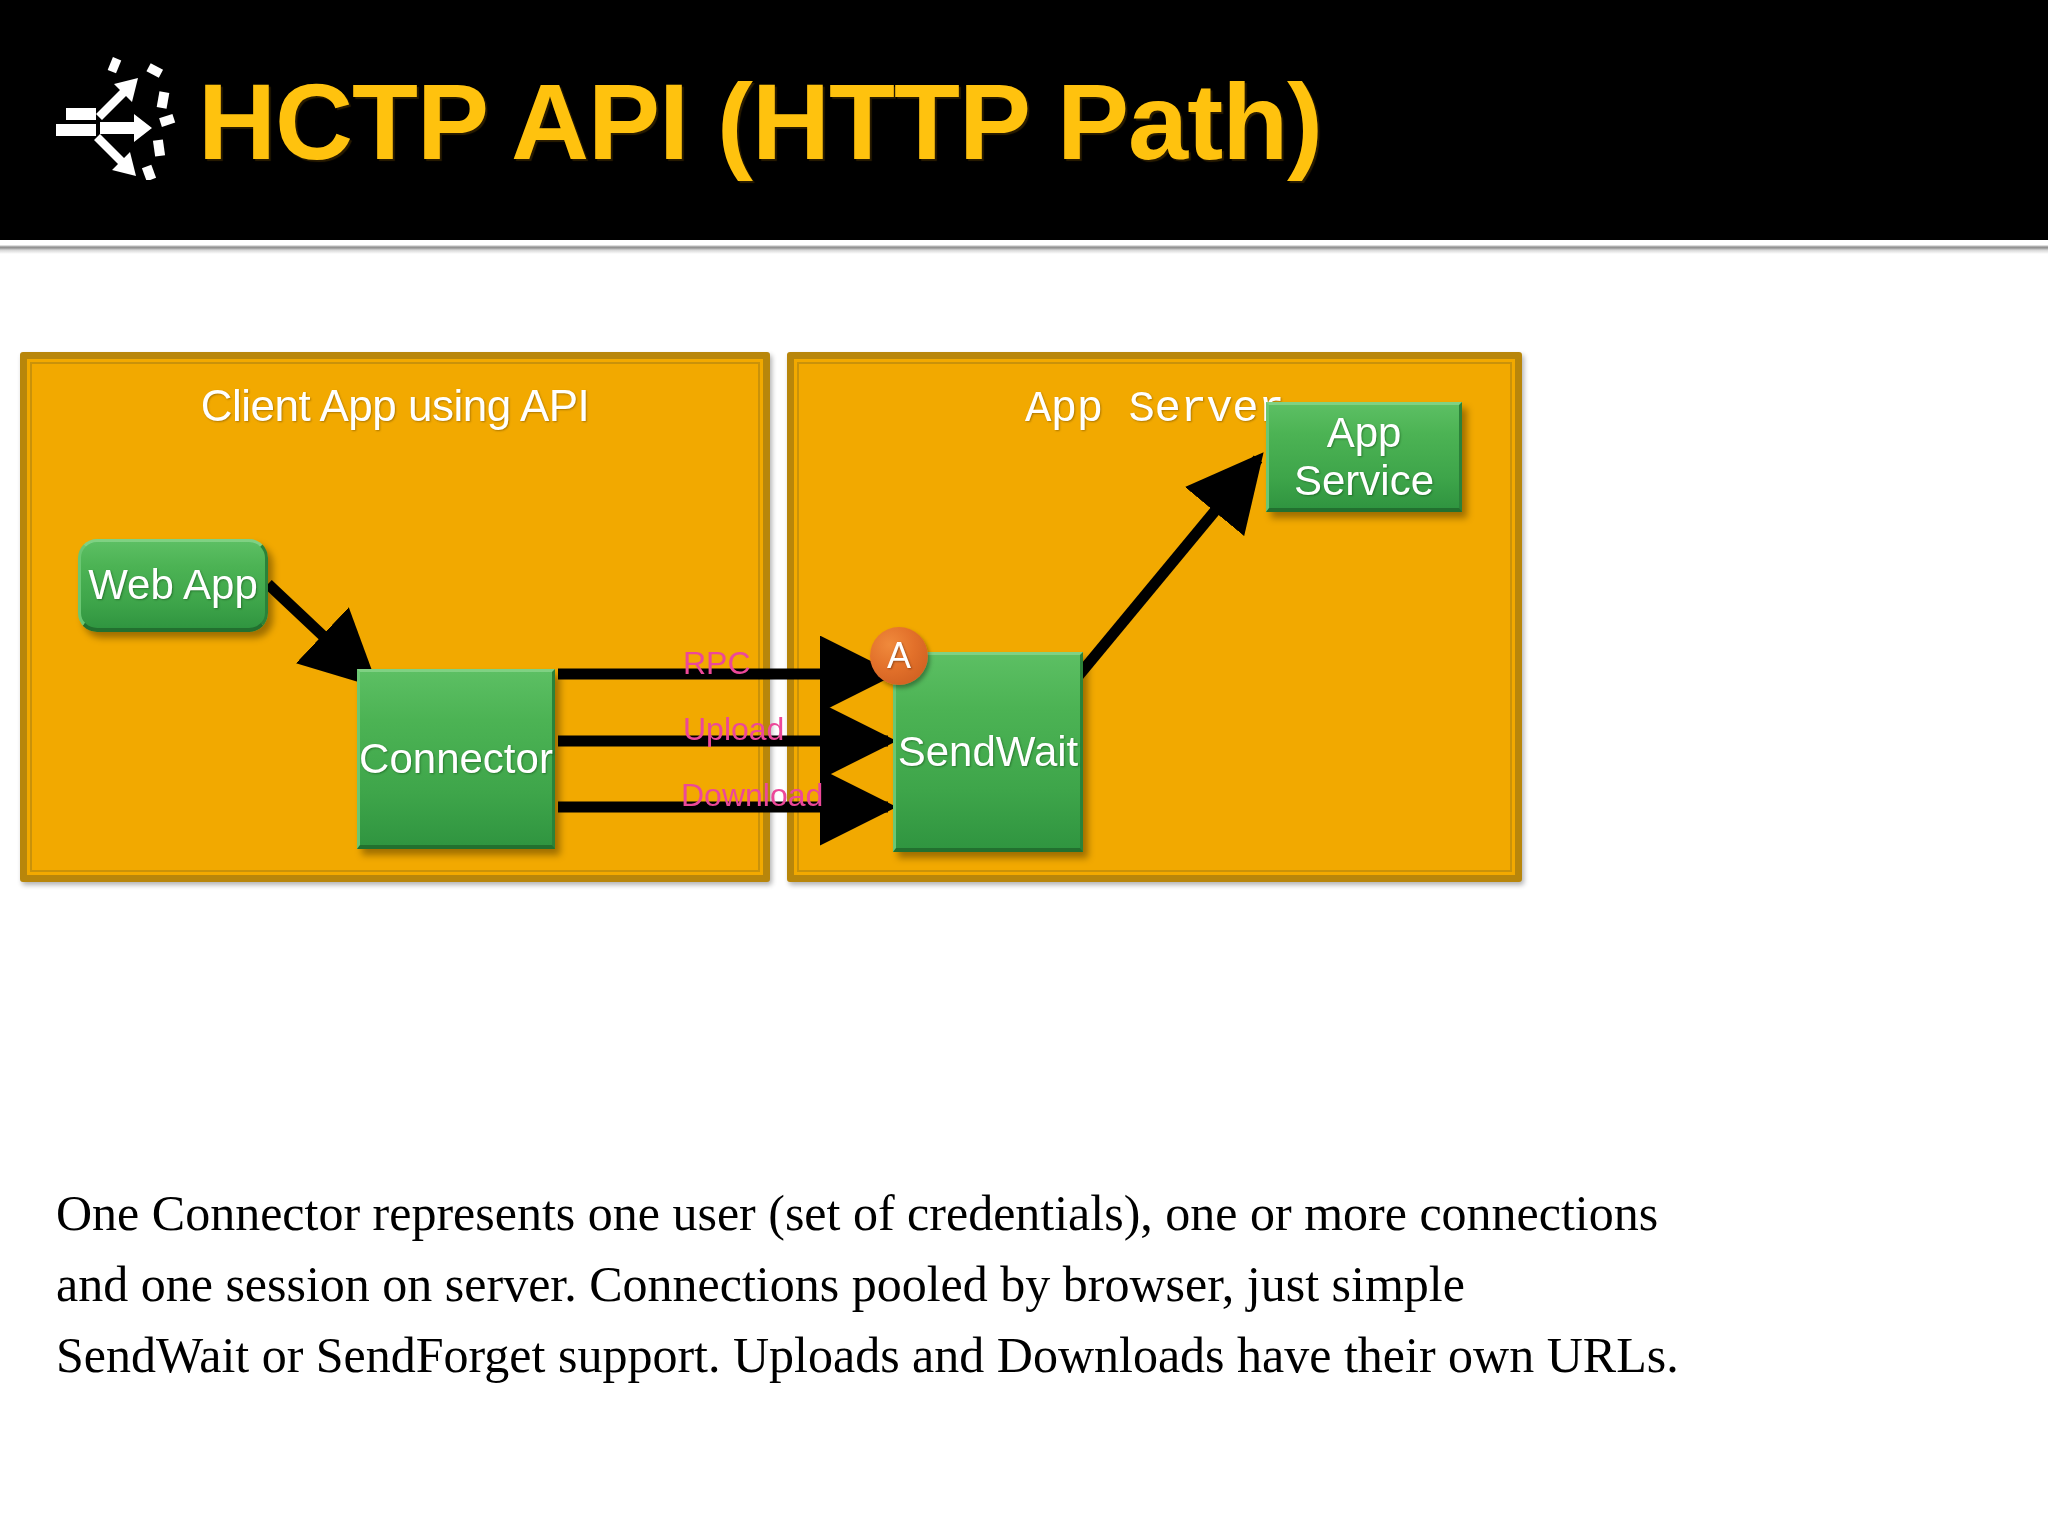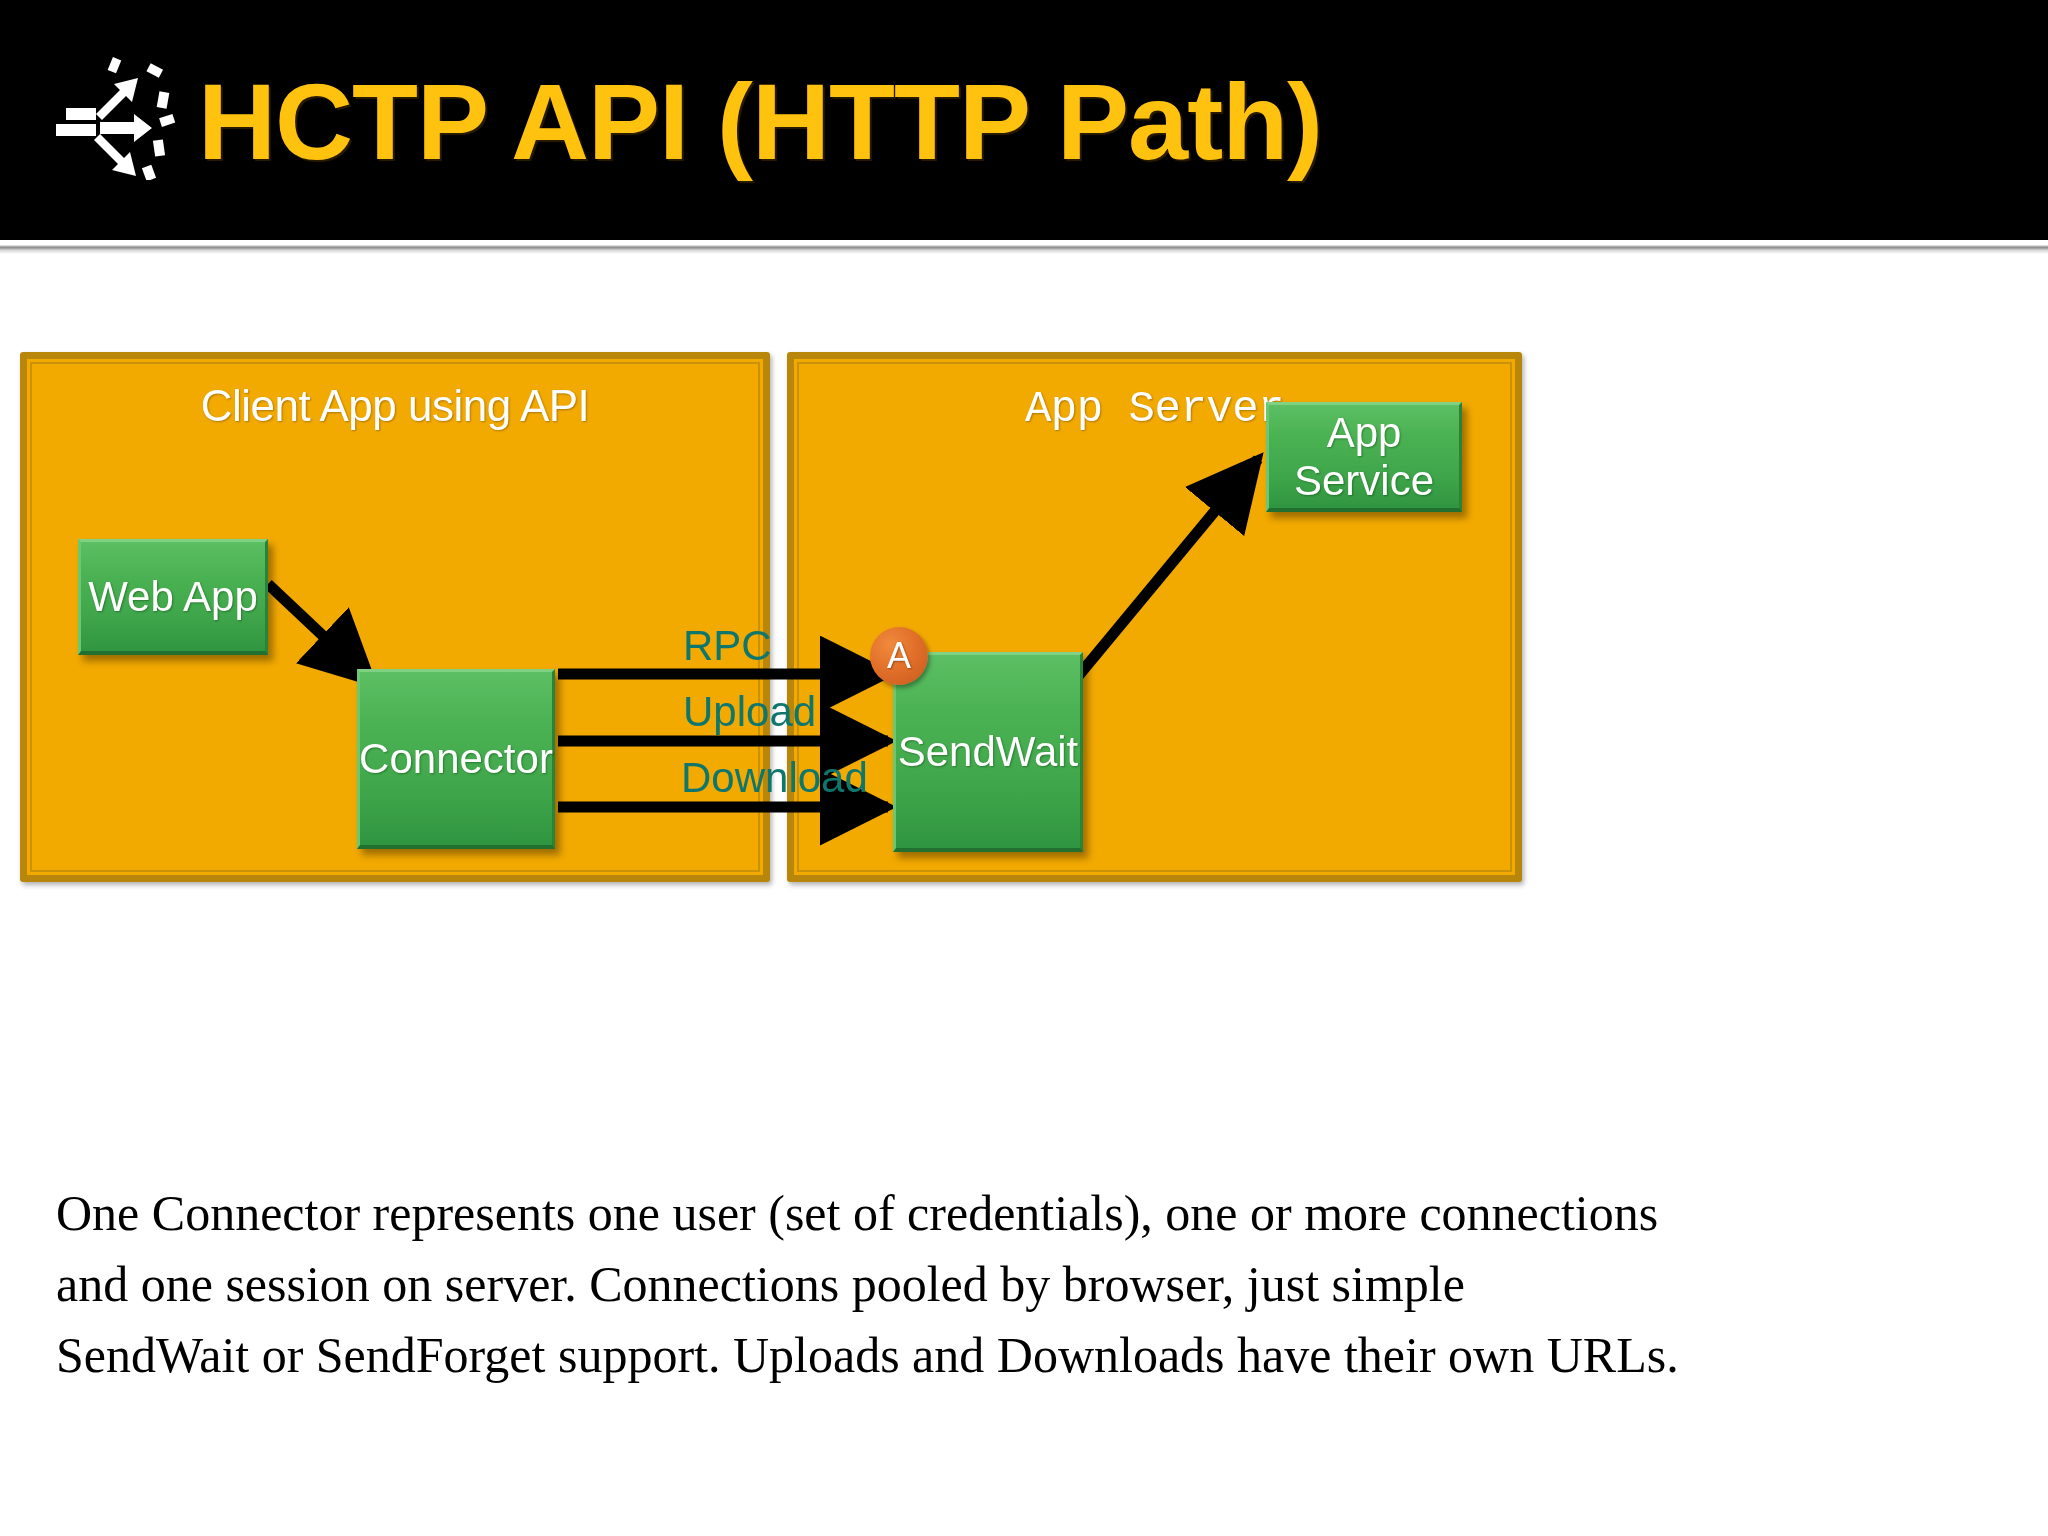--- a/index.html
+++ b/index.html
@@ -104,21 +104,21 @@
     align-items: center;
     justify-content: center;
     color: #ffffff;
     font-size: 42px;
     line-height: 1.12;
     text-align: center;
     text-shadow: 1px 1px 2px rgba(0,50,0,0.4);
   }
 
   
-  .box-webapp     { left: 78px;   top: 285px; width: 190px; height: 116px; font-size: 42px; }
+  .box-webapp     { left: 78px;   top: 285px; width: 190px; height: 93px; font-size: 42px; border-radius: 19px; }
   .box-connector  { left: 357px;  top: 415px; width: 198px; height: 180px; }
   .box-session    { left: 893px;  top: 398px; width: 190px; height: 200px; }
   .box-appservice { left: 1266px; top: 148px; width: 196px; height: 110px; }
 
   .badge-a {
     position: absolute;
     left: -26px;
     top: -28px;
     width: 58px;
     height: 58px;
@@ -136,23 +136,24 @@
   
   .flow-svg {
     position: absolute;
     left: 0; top: 0;
     width: 2048px;
     height: 1282px;
     pointer-events: none;
   }
   .flow-label {
     position: absolute;
-    color: #0f766e;
-    font-size: 42px;
+    color: #ec4899;
+    font-size: 32px;
     white-space: nowrap;
+    margin-top: 23px;
   }
   .lbl-rpc      { left: 683px; top: 368px; }
   .lbl-upload   { left: 683px; top: 434px; }
   .lbl-download { left: 681px; top: 500px; }
 
   
   .caption {
     position: absolute;
     left: 56px;
     top: 1178px;

